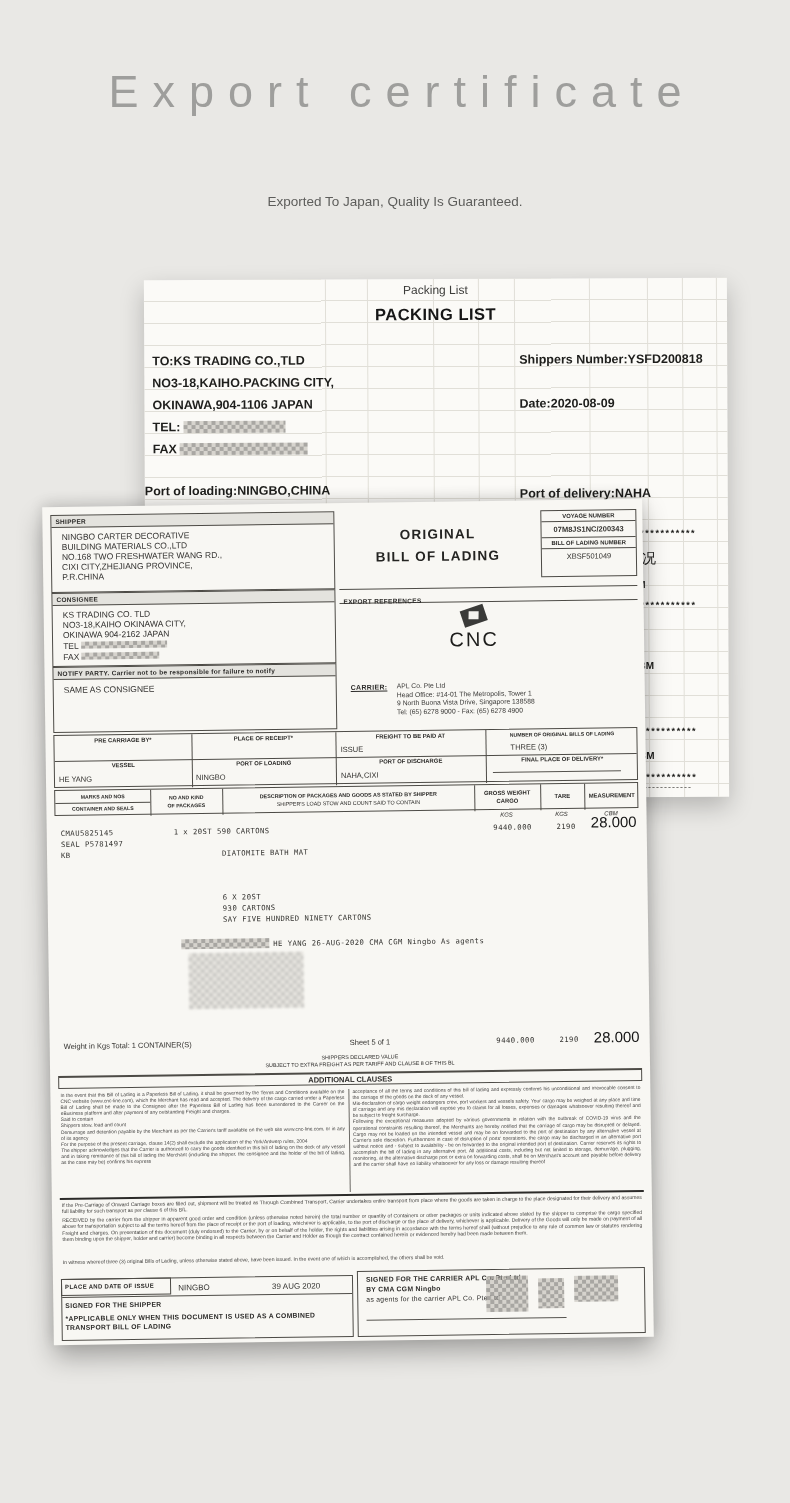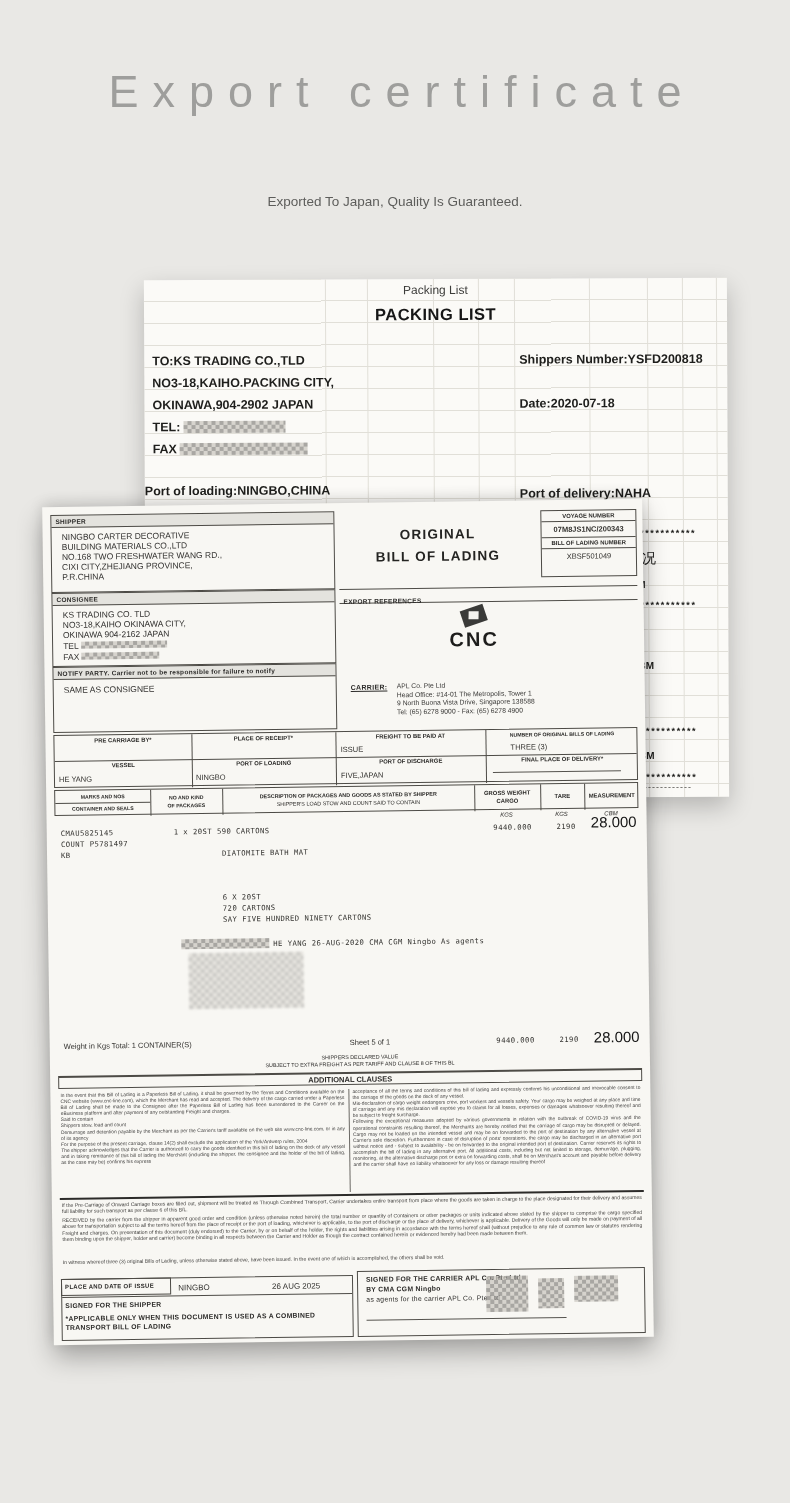--- a/index.html
+++ b/index.html
@@ -38,21 +38,21 @@
   .fine{font-size:4.9px;line-height:6.1px;color:#474645;text-align:justify;white-space:pre-line;}
   .fp{font-size:5.1px;line-height:6.4px;color:#3f3e3c;text-align:justify;}
   .hl{height:1px;background:#4d4b46;}
   .thick{height:2px;background:#2c2b29;}
   .doc-title{font-size:13.5px;font-weight:bold;letter-spacing:1.2px;color:#242422;text-align:center;}
   .cell-lbl{font-size:5.9px;font-weight:bold;color:#2d2c2a;text-align:center;}
   .logo-diamond{width:24px;height:17px;background:#3a3a38;transform:rotate(-18deg);
     display:inline-block;position:relative;}
   .logo-diamond::after{content:"";position:absolute;left:7px;top:4px;width:10px;height:8px;
     background:#f4f3ef;transform:rotate(20deg);}
-  .cnc{font-size:20px;font-weight:bold;letter-spacing:2px;color:#1d1d1b;}
+  .cnc{font-size:20px;font-weight:normal;letter-spacing:2px;color:#1d1d1b;}
 </style>
 </head>
 <body>
 
 <div class="abs hero-title">Export certificate</div>
 <div class="abs hero-sub">Exported To Japan, Quality Is Guaranteed.</div>
 
 <section class="abs sheet packing">
   <div class="abs vl" style="left:181px"></div>
   <div class="abs vl" style="left:223px"></div>
@@ -62,26 +62,26 @@
   <div class="abs vl" style="left:445px"></div>
   <div class="abs vl" style="left:503px"></div>
   <div class="abs vl" style="left:538px"></div>
   <div class="abs vl" style="left:572px"></div>
 
   <div class="abs pl-cap" style="left:0;right:0;top:4px;text-align:center">Packing List</div>
   <div class="abs pl-title" style="left:0;right:0;top:26px;text-align:center">PACKING LIST</div>
 
   <div class="abs pl-b" style="left:8px;top:74px">TO:KS TRADING CO.,TLD</div>
   <div class="abs pl-b" style="left:8px;top:96px">NO3-18,KAIHO.PACKING CITY,</div>
-  <div class="abs pl-b" style="left:8px;top:118px">OKINAWA,904-2902 JAPAN</div>
+  <div class="abs pl-b" style="left:8px;top:118px">OKINAWA,904-1106 JAPAN</div>
   <div class="abs pl-b" style="left:8px;top:140px"><span>TEL:</span><span class="mosaic" style="width:102px;height:12px;vertical-align:-2px;margin-left:3px"></span></div>
   <div class="abs pl-b" style="left:8px;top:162px"><span>FAX</span><span class="mosaic" style="width:128px;height:12px;vertical-align:-2px;margin-left:3px"></span></div>
 
   <div class="abs pl-b" style="left:375px;top:74px">Shippers Number:YSFD200818</div>
-  <div class="abs pl-b" style="left:375px;top:118px">Date:2020-07-18</div>
+  <div class="abs pl-b" style="left:375px;top:118px">Date:2020-08-09</div>
   <div class="abs pl-b" style="left:0;top:204px">Port of loading:NINGBO,CHINA</div>
   <div class="abs pl-b" style="left:375px;top:208px">Port of delivery:NAHA</div>
 
   <div class="abs frag stars" style="left:490px;top:250px">************</div>
   <div class="abs frag" style="left:497px;top:272px;font-size:14px">况</div>
   <div class="abs frag" style="left:492px;top:301px;font-size:10px;font-weight:bold">M</div>
   <div class="abs frag stars" style="left:490px;top:322px">************</div>
   <div class="abs frag" style="left:493px;top:382px;font-size:10px;font-weight:bold">BM</div>
   <div class="abs frag stars" style="left:490px;top:448px">************</div>
   <div class="abs frag" style="left:493px;top:472px;font-size:10px;font-weight:bold">BM</div>
@@ -149,21 +149,21 @@
     <div class="abs cell-lbl" style="left:431px;top:2px;width:153px;font-size:5.2px">NUMBER OF ORIGINAL BILLS OF LADING</div>
     <div class="abs val" style="left:286px;top:13px">ISSUE</div>
     <div class="abs val" style="left:456px;top:13px">THREE (3)</div>
 
     <div class="abs cell-lbl" style="left:0;top:27px;width:137px">VESSEL</div>
     <div class="abs cell-lbl" style="left:137px;top:27px;width:144px">PORT OF LOADING</div>
     <div class="abs cell-lbl" style="left:281px;top:27px;width:150px">PORT OF DISCHARGE</div>
     <div class="abs cell-lbl" style="left:431px;top:27px;width:153px">FINAL PLACE OF DELIVERY*</div>
     <div class="abs val" style="left:4px;top:39px">HE YANG</div>
     <div class="abs val" style="left:141px;top:39px">NINGBO</div>
-    <div class="abs val" style="left:286px;top:39px">FIVE,JAPAN</div>
+    <div class="abs val" style="left:286px;top:39px">NAHA,CIXI</div>
     <div class="abs" style="left:438px;top:42px;width:128px;border-top:1px solid #55534e"></div>
   </div>
 
   <div class="abs box" style="left:8px;top:283px;width:584px;height:26px">
     <div class="abs" style="left:95px;top:0;width:1px;height:26px;background:#4d4b46"></div>
     <div class="abs" style="left:167px;top:0;width:1px;height:26px;background:#4d4b46"></div>
     <div class="abs" style="left:419px;top:0;width:1px;height:26px;background:#4d4b46"></div>
     <div class="abs" style="left:485px;top:0;width:1px;height:26px;background:#4d4b46"></div>
     <div class="abs" style="left:529px;top:0;width:1px;height:26px;background:#4d4b46"></div>
     <div class="abs hl" style="left:0;width:95px;top:12px"></div>
@@ -182,25 +182,25 @@
 
   <div class="abs tiny" style="left:427px;top:311px;width:66px;text-align:center;font-style:italic">KGS</div>
   <div class="abs tiny" style="left:493px;top:311px;width:44px;text-align:center;font-style:italic">KGS</div>
   <div class="abs tiny" style="left:537px;top:311px;width:55px;text-align:center;font-style:italic">CBM</div>
 
   <div class="abs mono" style="left:14px;top:322px">CMAU5825145</div>
   <div class="abs mono" style="left:127px;top:322px">1 x 20ST  590 CARTONS</div>
   <div class="abs mono" style="left:427px;top:322px;width:58px;text-align:right">9440.000</div>
   <div class="abs mono" style="left:493px;top:322px;width:36px;text-align:right">2190</div>
   <div class="abs crisp" style="left:540px;top:314px;width:50px;text-align:right">28.000</div>
-  <div class="abs mono" style="left:14px;top:333px">COUNT P5781497</div>
+  <div class="abs mono" style="left:14px;top:333px">SEAL P5781497</div>
   <div class="abs mono" style="left:14px;top:344px">KB</div>
   <div class="abs mono" style="left:175px;top:344px">DIATOMITE BATH MAT</div>
   <div class="abs mono" style="left:175px;top:388px">6 X 20ST</div>
-  <div class="abs mono" style="left:175px;top:399px">720 CARTONS</div>
+  <div class="abs mono" style="left:175px;top:399px">930 CARTONS</div>
   <div class="abs mono" style="left:175px;top:410px">SAY FIVE HUNDRED NINETY CARTONS</div>
 
   <div class="abs mosaic" style="left:133px;top:434px;width:88px;height:10px"></div>
   <div class="abs mono" style="left:225px;top:435px">HE YANG 26-AUG-2020 CMA CGM Ningbo As agents</div>
   <div class="abs mosaic" style="left:140px;top:448px;width:115px;height:56px;opacity:.4;filter:blur(1px)"></div>
 
   <div class="abs val" style="left:14px;top:535px">Weight in Kgs  Total: 1 CONTAINER(S)</div>
   <div class="abs val" style="left:300px;top:535px">Sheet  5   of  1</div>
   <div class="abs mono" style="left:427px;top:535px;width:58px;text-align:right">9440.000</div>
   <div class="abs mono" style="left:493px;top:535px;width:36px;text-align:right">2190</div>
@@ -227,21 +227,21 @@
 
   <div class="abs fp" style="left:10px;top:695px;width:580px">If the Pre-Carriage of Onward Carriage boxes are filled out, shipment will be treated as Through Combined Transport, Carrier undertakes entire transport from place where the goods are taken in charge to the place designated for their delivery and assumes full liability for such transport as per clause 6 of this B/L.</div>
   <div class="abs fp" style="left:10px;top:710px;width:580px">RECEIVED by the carrier from the shipper in apparent good order and condition (unless otherwise noted herein) the total number or quantity of Containers or other packages or units indicated above stated by the shipper to comprise the cargo specified above for transportation subject to all the terms hereof from the place of receipt or the port of loading, whichever is applicable, to the port of discharge or the place of delivery, whichever is applicable. Delivery of the Goods will only be made on payment of all Freight and charges. On presentation of this document (duly endorsed) to the Carrier, by or on behalf of the holder, the rights and liabilities arising in accordance with the terms hereof shall (without prejudice to any rule of common law or statutes rendering them binding upon the shipper, holder and carrier) become binding in all respects between the Carrier and Holder as though the contract contained herein or evidenced hereby had been made between them.</div>
   <div class="abs fp" style="left:10px;top:752px;width:580px">In witness whereof three (3) original Bills of Lading, unless otherwise stated above, have been issued. In the event one of which is accomplished, the others shall be void.</div>
 
   <div class="abs box" style="left:8px;top:772px;width:292px;height:62px">
     <div class="abs box" style="left:-1px;top:-1px;width:110px;height:17px;border-width:1px">
       <div class="lbl" style="font-size:6px;padding:4px 3px 0">PLACE AND DATE OF ISSUE</div>
     </div>
     <div class="abs val" style="left:116px;top:5px;font-size:8px">NINGBO</div>
-    <div class="abs val" style="left:210px;top:5px;font-size:8px">26 AUG 2025</div>
+    <div class="abs val" style="left:210px;top:5px;font-size:8px">39 AUG 2020</div>
     <div class="abs hl" style="left:0;right:0;top:17px"></div>
     <div class="abs lbl" style="left:3px;top:22px;font-size:6.8px;font-weight:600">SIGNED FOR THE SHIPPER</div>
     <div class="abs lbl" style="left:3px;top:34px;font-size:6.8px;font-weight:600;white-space:normal;width:250px;line-height:9px">*APPLICABLE ONLY WHEN THIS DOCUMENT IS USED AS A COMBINED TRANSPORT BILL OF LADING</div>
   </div>
 
   <div class="abs box" style="left:304px;top:768px;width:288px;height:66px">
     <div class="abs lbl" style="left:8px;top:4px;font-size:6.8px;font-weight:600">SIGNED FOR THE CARRIER APL Co. Pte Ltd</div>
     <div class="abs lbl" style="left:8px;top:14px;font-size:6.8px;font-weight:600">BY CMA CGM Ningbo</div>
     <div class="abs lbl" style="left:8px;top:24px;font-size:6.8px;font-weight:normal">as agents for the carrier APL Co. Pte Ltd</div>
     <div class="abs" style="left:8px;top:48px;width:200px;border-top:1px solid #55534e"></div>

